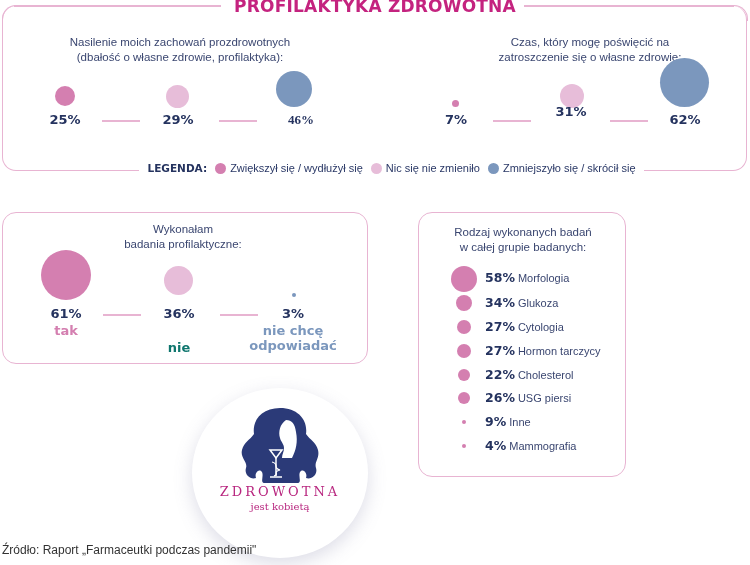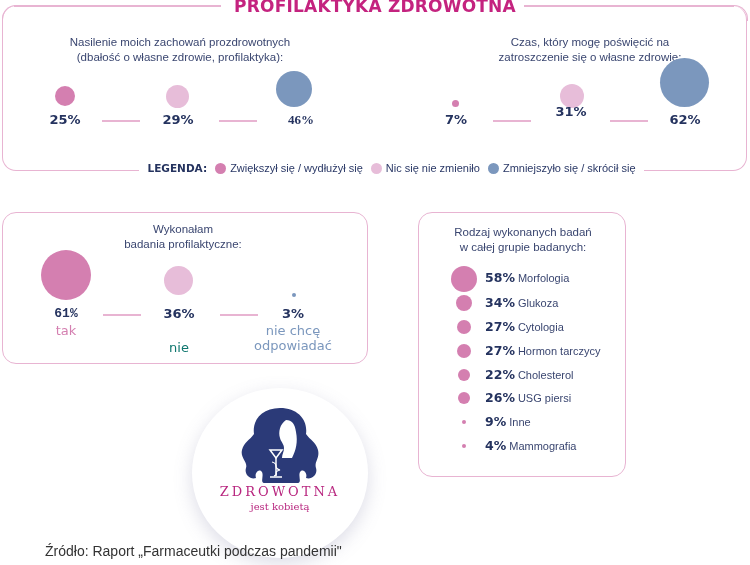--- a/index.html
+++ b/index.html
@@ -34,36 +34,36 @@
     .legend {
       position: absolute; left: 0; top: 162px; width: 750px; text-align: center; font-size: 11px; color: #2a3866; padding-left: 33px;
     }
     .legend .inner { background: #fff; padding: 0 8px; display: inline-flex; align-items: center; gap: 4px; }
     .legend .ltitle { font-family: "DejaVu Sans", sans-serif; font-weight: bold; font-size: 10.5px; color: #25335f; }
     .legend .dot { width: 11px; height: 11px; border-radius: 50%; display: inline-block; margin-left: 4px; }
 
     #panel-left { left: 2px; top: 212px; width: 366px; height: 152px; }
     #panel-right { left: 418px; top: 212px; width: 208px; height: 265px; }
 
-    .lbl-word { position: absolute; font-family: "DejaVu Sans", sans-serif; font-weight: normal; font-size: 13px; text-align: center; line-height: 15px; }
+    .lbl-word { position: absolute; font-family: "DejaVu Sans", sans-serif; font-weight: bold; font-size: 13px; text-align: center; line-height: 15px; }
 
     .exam-row { position: absolute; left: 0; width: 208px; height: 22px; }
     .exam-row .dot { position: absolute; border-radius: 50%; background: #d47fb0; }
     .exam-row .txt { position: absolute; left: 66px; top: 3px; font-size: 11px; color: #3a4670; white-space: nowrap; }
     .exam-row .txt b { font-family: "DejaVu Sans", sans-serif; font-size: 12.5px; color: #25335f; margin-right: 3px; }
 
     .logo-circle {
       position: absolute; left: 192px; top: 388px; width: 176px; height: 170px; border-radius: 50%;
       background: #fff; box-shadow: 0 6px 18px rgba(120,120,160,0.25);
     }
     .brand { position: absolute; left: 0; width: 176px; text-align: center; font-family: "DejaVu Serif", serif; color: #b8267f; }
     .brand-main { top: 96px; font-size: 13px; letter-spacing: 3px; }
     .brand-sub { top: 113px; font-size: 10px; }
 
-    .source { position: absolute; left: 2px; top: 543px; font-size: 14px; color: #333; margin-left: 43px; }
+    .source { position: absolute; left: 2px; top: 543px; font-size: 12px; color: #333; }
   </style>
 </head>
 <body>
 
 <div class="panel" id="panel-top"></div>
 <div class="corner tl"></div>
 <div class="corner tr"></div>
 <div class="top-line-l"></div>
 <div class="top-line-r"></div>
 
@@ -109,21 +109,21 @@
 
 <div class="panel" id="panel-left">
   <div class="q-text" style="left:80px; top:9px; width:200px;">
     <div>Wykonałam</div>
     <div>badania profilaktyczne:</div>
   </div>
   <div class="circle c-inc" style="left:38px; top:37px; width:50px; height:50px;"></div>
   <div class="circle c-same" style="left:161px; top:53px; width:29px; height:29px;"></div>
   <div class="circle c-dec" style="left:289px; top:80px; width:4px; height:4px;"></div>
 
-  <div class="pct" style="left:33px; top:93px;font-family:Liberation Mono, monospace;">61%</div>
+  <div class="pct" style="left:33px; top:93px;">61%</div>
   <div class="pct" style="left:146px; top:93px;">36%</div>
   <div class="pct" style="left:260px; top:93px;">3%</div>
 
   <div class="lbl-word" style="left:33px; top:110px; width:60px; color:#d47fb0;">tak</div>
   <div class="lbl-word" style="left:146px; top:127px; width:60px; color:#0f766e;">nie</div>
   <div class="lbl-word" style="left:240px; top:110px; width:100px; color:#7b97bd;">
     <div>nie chcę</div>
     <div>odpowiadać</div>
   </div>
 

